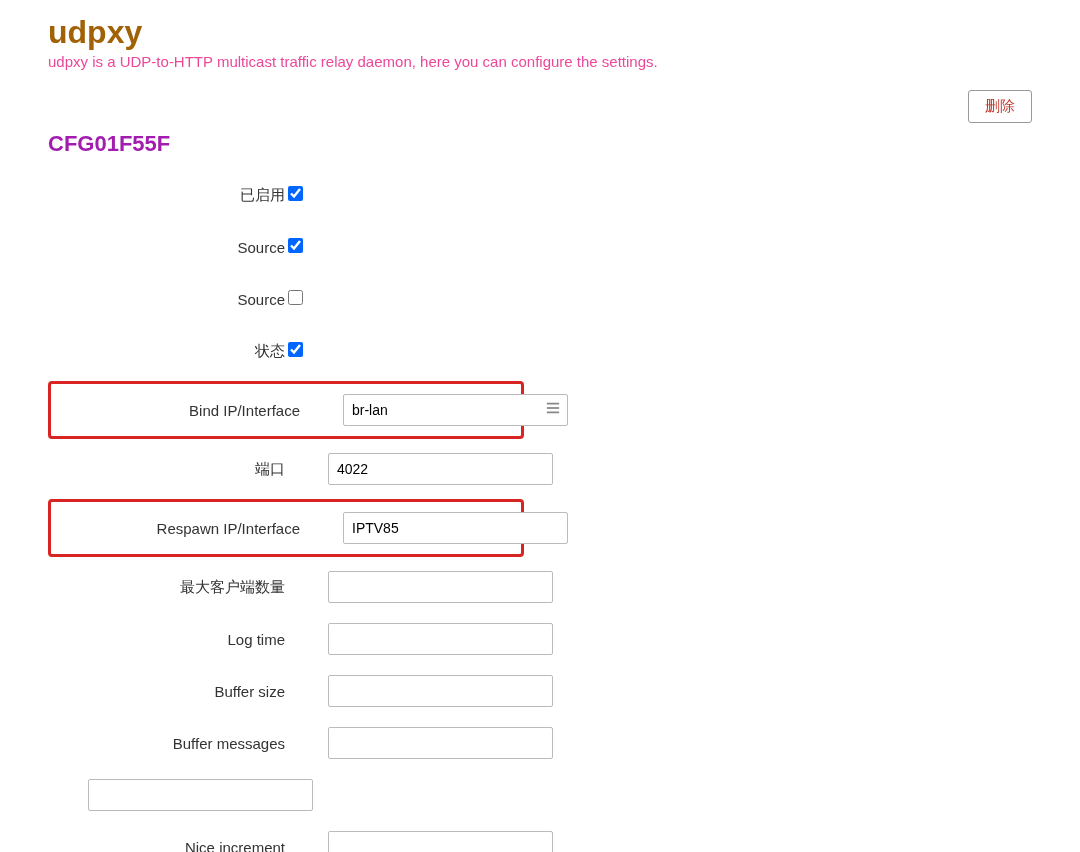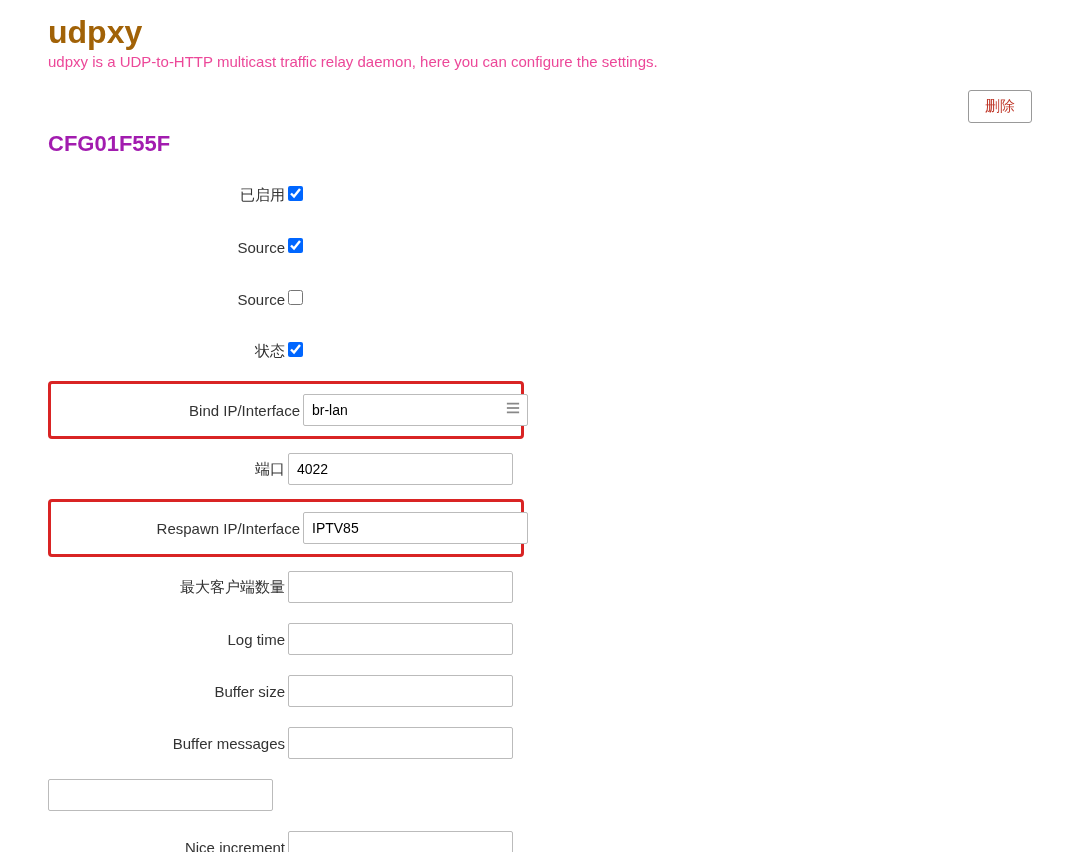--- a/index.html
+++ b/index.html
@@ -63,20 +63,21 @@
       position: relative;
     }
     .text-input {
       width: 225px;
       height: 32px;
       padding: 4px 8px;
       font-size: 14px;
       border: 1px solid #bbb;
       border-radius: 2px;
       background: #fff;
+      margin-left: 40px;
     }
     .text-input.with-icon {
       padding-right: 28px;
     }
     .input-icon {
       position: absolute;
       right: 8px;
       top: 50%;
       transform: translateY(-50%);
       color: #888;

